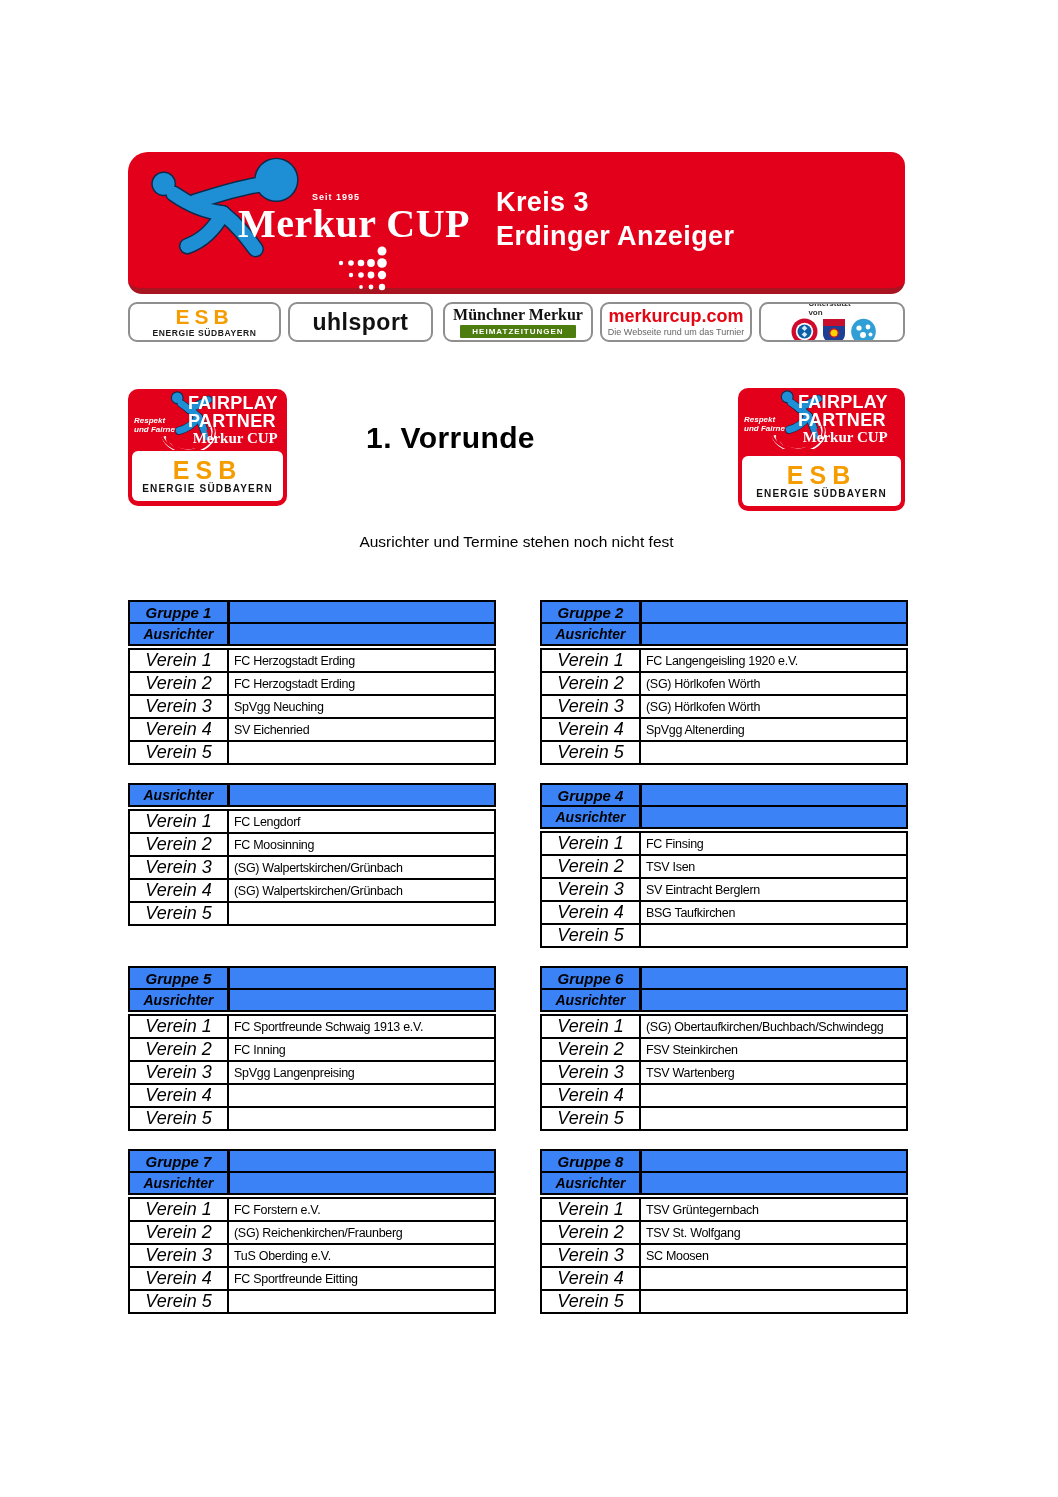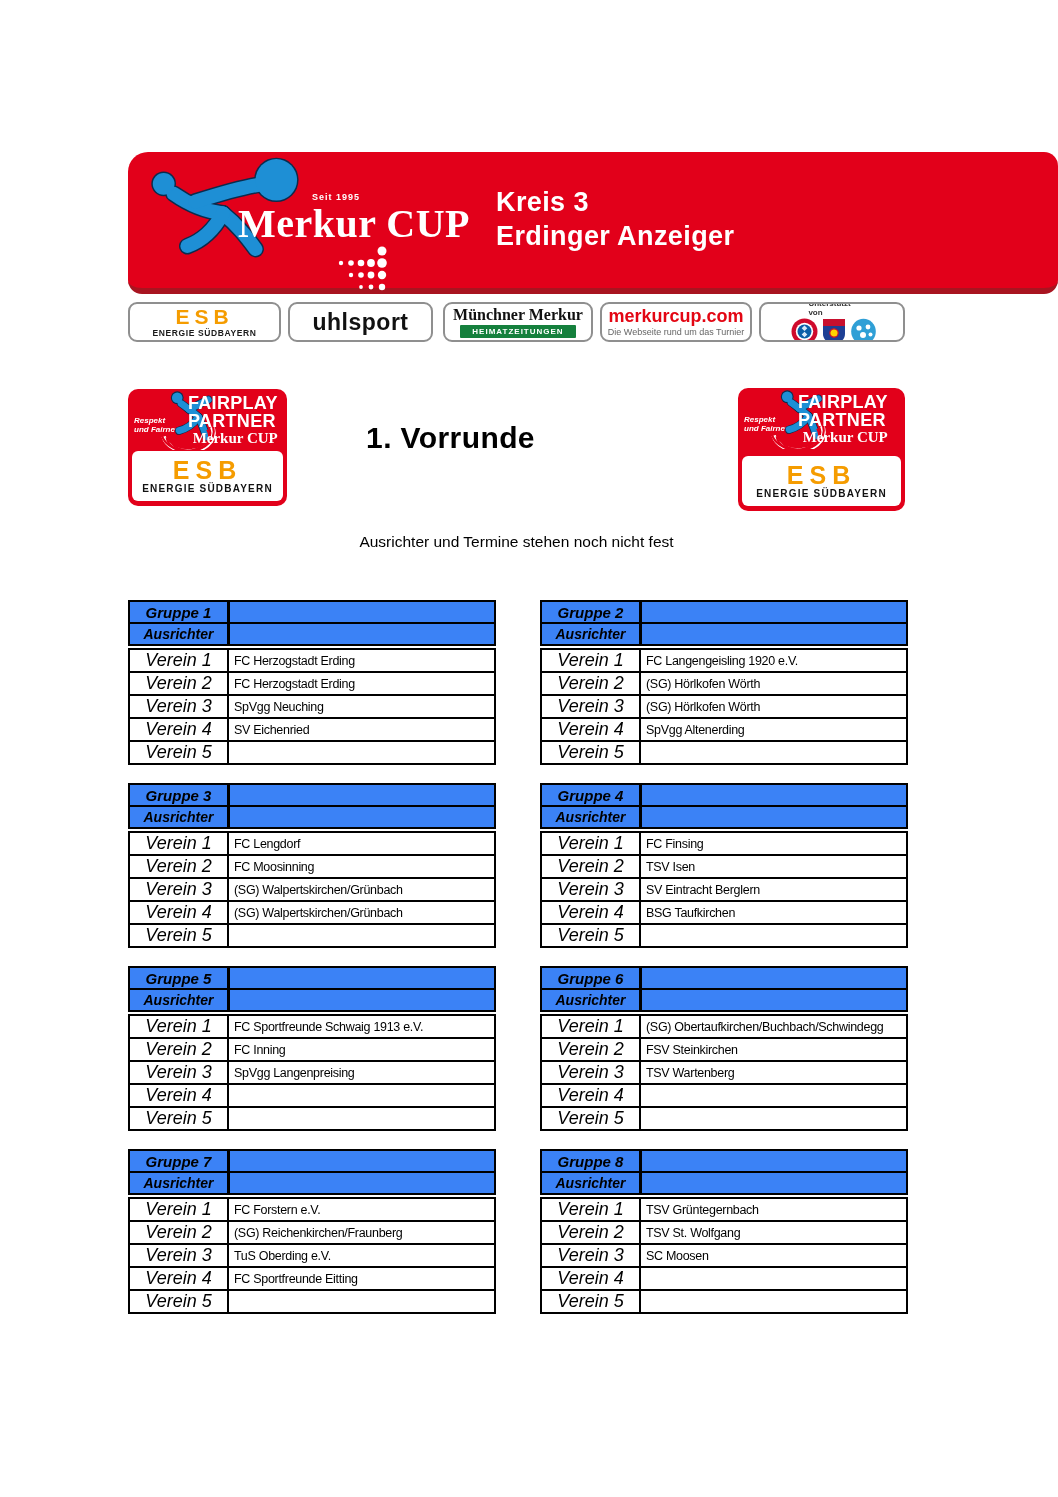--- a/index.html
+++ b/index.html
@@ -2,21 +2,21 @@
 <html><head>
 <meta charset="utf-8">
 <style>
   html,body{margin:0;padding:0;}
   body{
     width:1058px;height:1497px;position:relative;background:#ffffff;
     font-family:"Liberation Sans",sans-serif;color:#000;overflow:hidden;
   }
   
   .banner{
-    position:absolute;left:128px;top:152px;width:930px;height:136px;
+    position:absolute;left:128px;top:152px;width:777px;height:136px;
     background:#e2001a;border-radius:20px 14px 14px 14px;
     border-bottom:6px solid #a81420;
   }
   .banner-title{
     position:absolute;left:368px;top:33px;color:#fff;font-weight:bold;
     font-size:27px;line-height:34px;letter-spacing:.4px;
   }
   .merkur-wordmark{
     position:absolute;left:110px;top:48px;color:#fff;
     font-family:"Liberation Serif",serif;font-weight:bold;font-size:40px;
@@ -37,21 +37,21 @@
   }
   .sb-1{left:0;width:149px;}
   .sb-2{left:160px;width:141px;}
   .sb-3{left:315px;width:146px;}
   .sb-4{left:472px;width:148px;}
   .sb-5{left:631px;width:142px;flex-direction:column;}
   .esb-big{color:#f59c00;font-weight:900;font-size:21px;letter-spacing:5px;line-height:20px;}
   .esb-sub{color:#1a1a1a;font-weight:bold;font-size:8.5px;letter-spacing:.6px;margin-top:1px;}
   .uhlsport-text{color:#111;font-weight:900;font-size:23px;letter-spacing:.5px;}
   .mm-title{font-family:"Liberation Serif",serif;font-weight:bold;font-size:16px;color:#111;line-height:16px;}
-  .mm-bar{background:#15803d;color:#fff;font-size:8px;font-weight:bold;letter-spacing:1px;
+  .mm-bar{background:#4d7c0f;color:#fff;font-size:8px;font-weight:bold;letter-spacing:1px;
     padding:2px 12px;margin-top:2px;border-radius:1px;}
   .mcc-title{color:#e30613;font-weight:900;font-size:18px;line-height:17px;}
   .mcc-sub{color:#666;font-size:9px;margin-top:2px;}
   .u-text{font-size:8px;font-weight:bold;color:#333;line-height:9px;margin-right:5px;}
   .u-icons{display:flex;align-items:center;}
   .u-icons svg{margin-left:3px;display:block;}
   
   .fair-badge{position:absolute;background:#e2001a;border-radius:10px;}
   .badge-left{left:128px;top:389px;width:159px;height:117px;}
   .badge-right{left:738px;top:388px;width:167px;height:123px;}
@@ -339,24 +339,20 @@
           <div class="g-value g-club">SpVgg Altenerding</div>
         </div>
         <div class="g-row">
           <div class="g-label">Verein 5</div>
           <div class="g-value g-club"></div>
         </div>
       </div>
     </div>
     <div class="group-table" style="left: 128px; top: 783px;">
       <div class="g-header">
-        <div class="g-row g-title">
-          <div class="g-label">Gruppe 3</div>
-          <div class="g-value"></div>
-        </div>
         <div class="g-row g-aus">
           <div class="g-label">Ausrichter</div>
           <div class="g-value"></div>
         </div>
       </div>
       <div class="g-body">
         <div class="g-row">
           <div class="g-label">Verein 1</div>
           <div class="g-value g-club">FC Lengdorf</div>
         </div>

